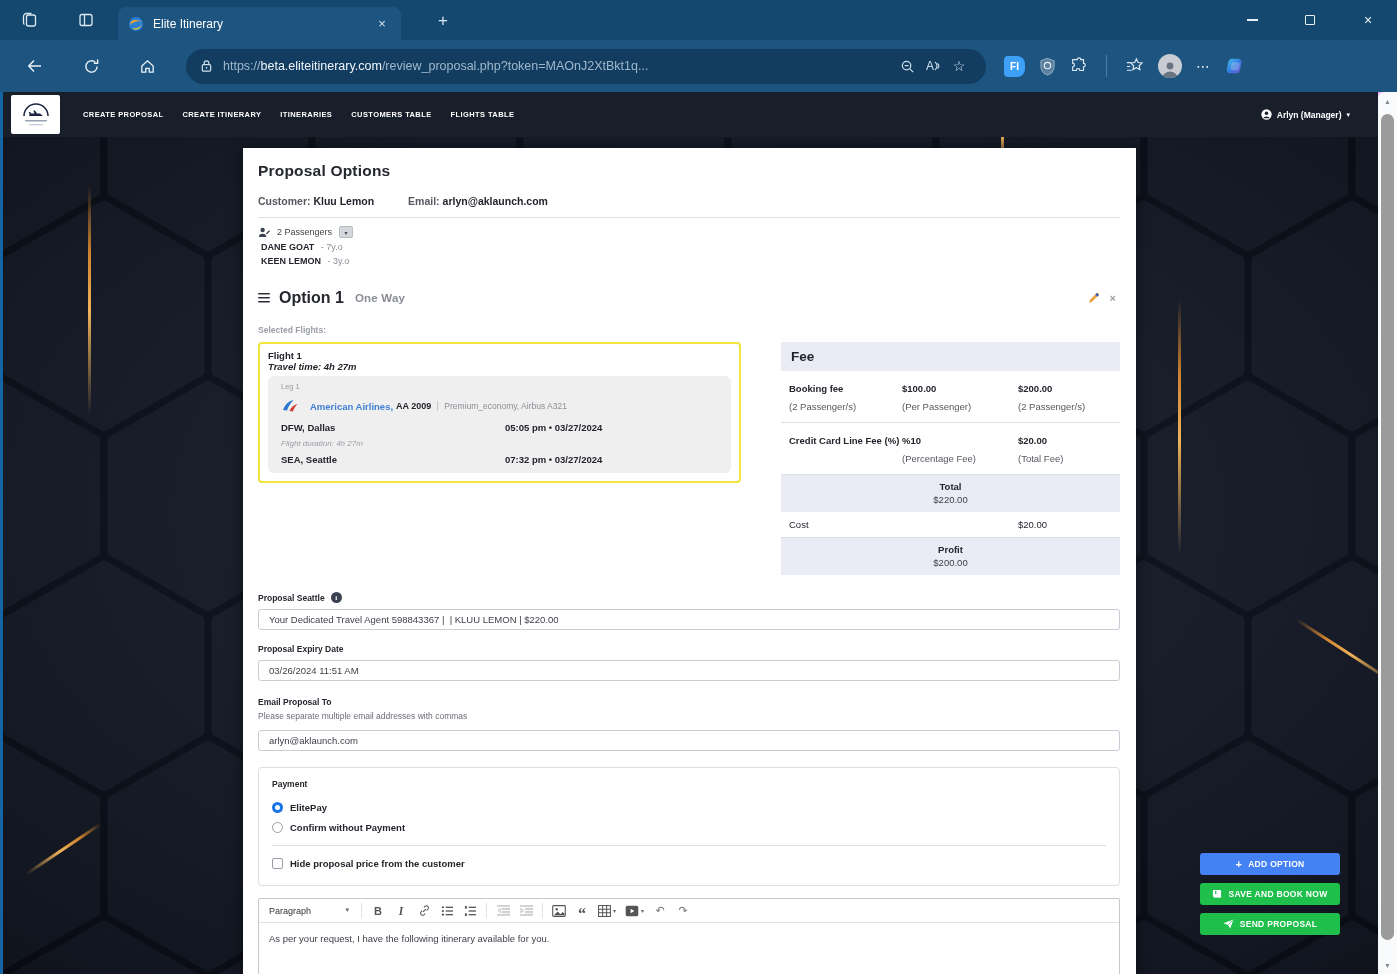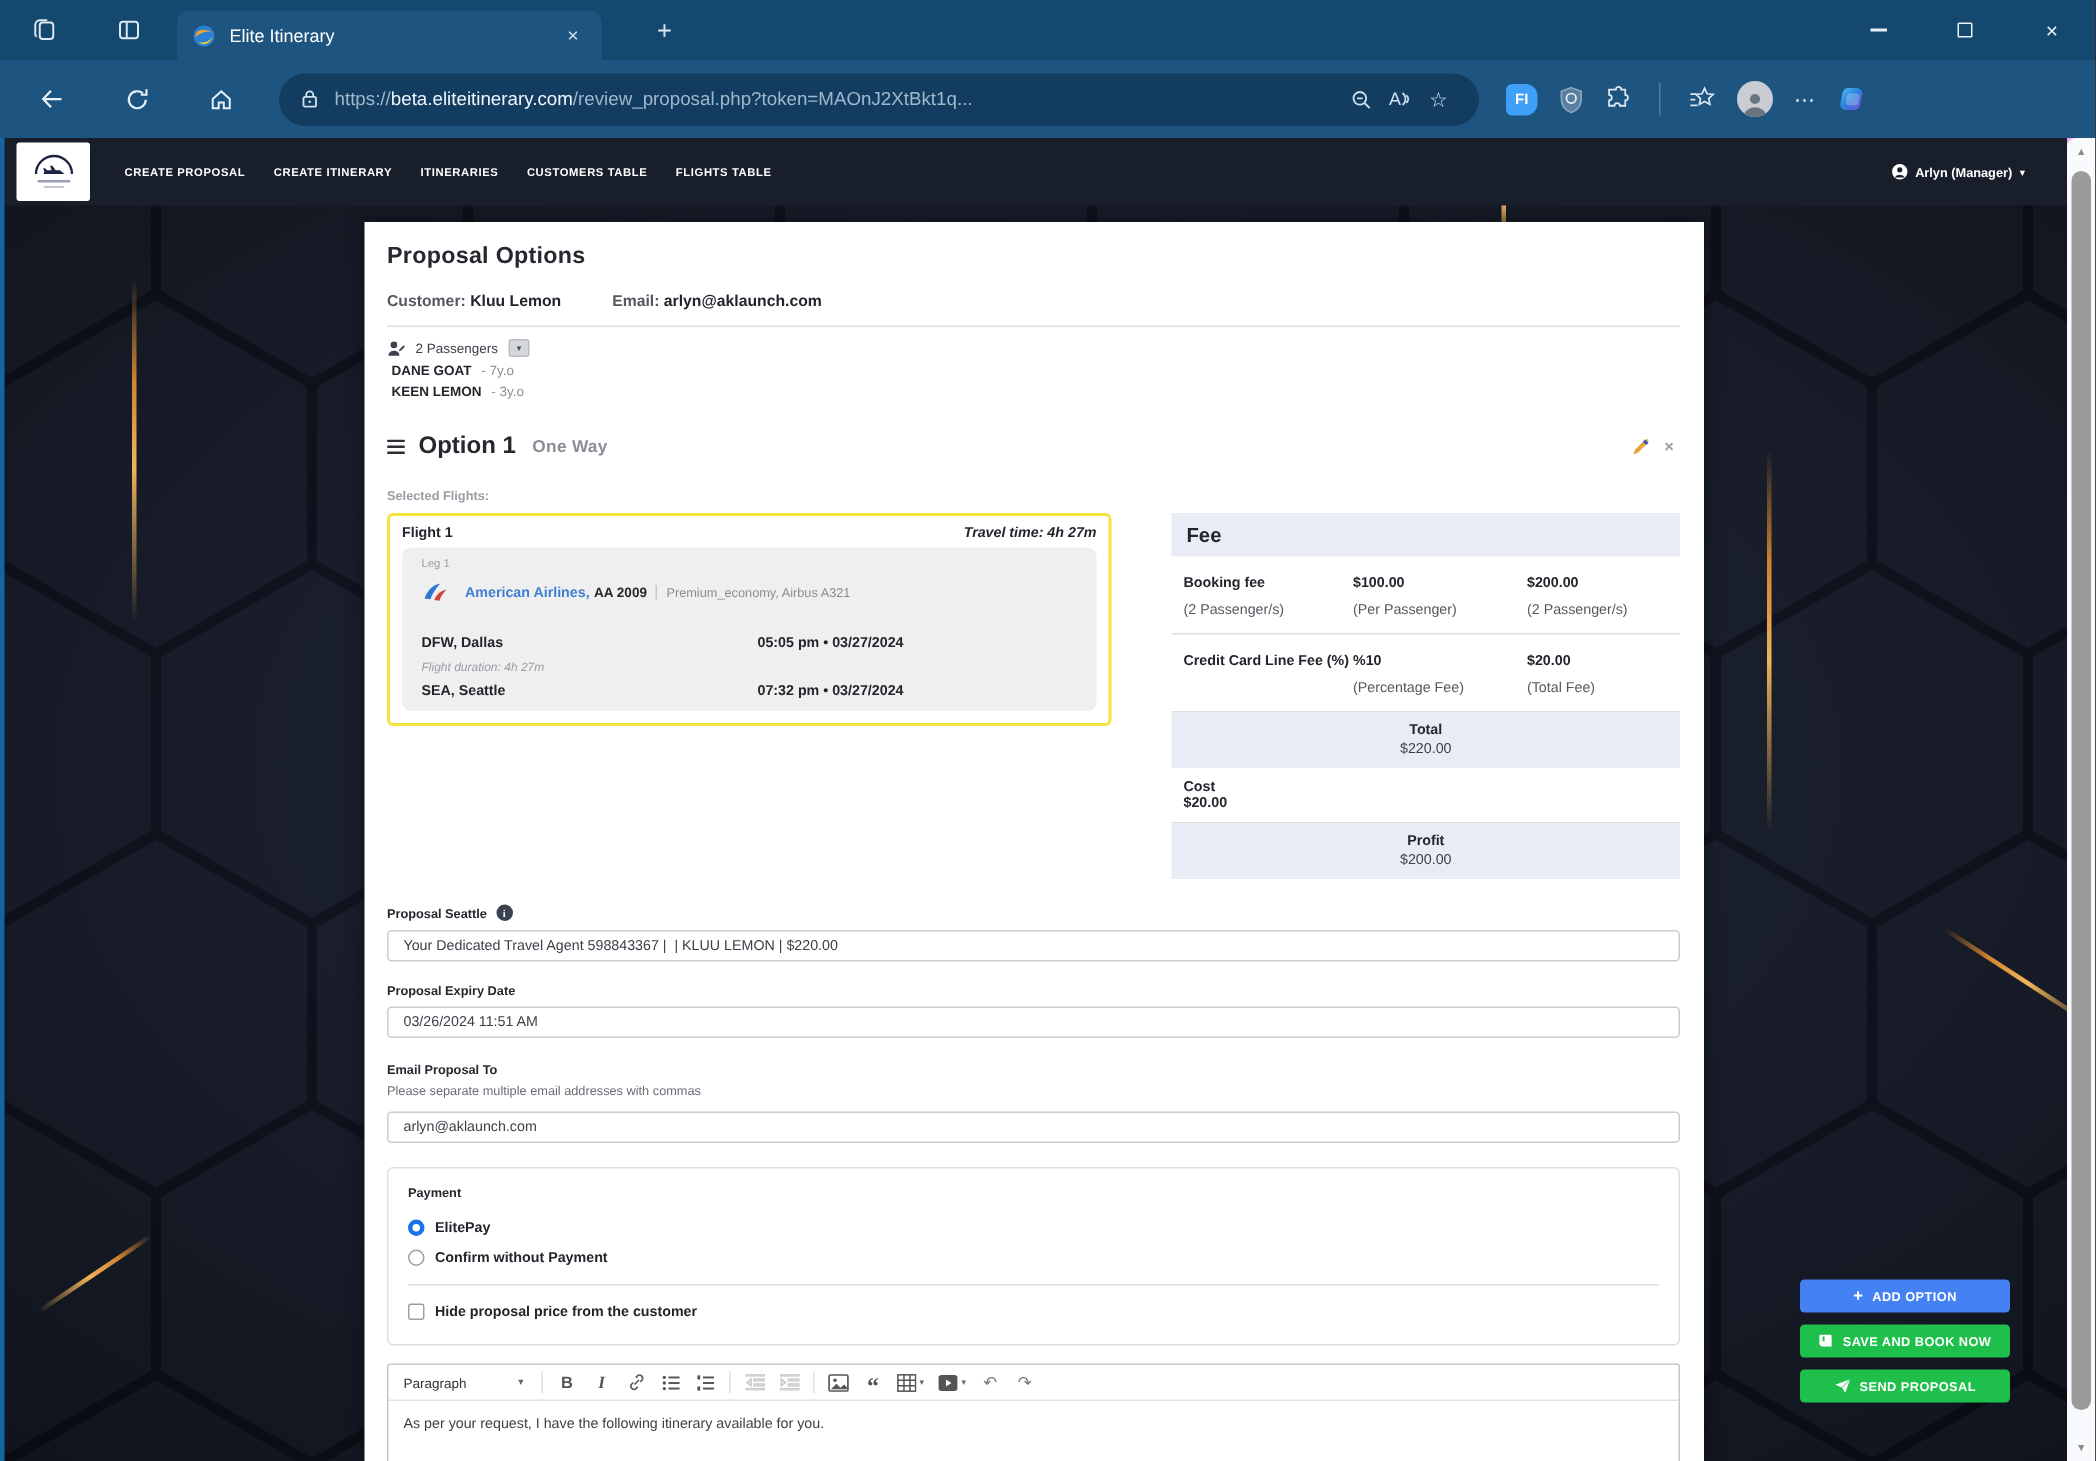--- a/index.html
+++ b/index.html
@@ -81,43 +81,43 @@
   .opt-title { font-size:16px; font-weight:bold; color:#26282f; margin-left:9px; }
   .opt-type { font-size:11.5px; font-weight:bold; color:#8a8d95; margin-left:11px; letter-spacing:.2px; }
   .opt-icons { margin-left:auto; display:flex; gap:10px; align-items:center; margin-right:4px; }
   .opt-close { color:#9a9da5; font-weight:bold; font-size:11px; }
 
   .sel-flights { margin-top:18px; font-size:8.5px; font-weight:bold; color:#9a9da5; }
 
   .cols { display:flex; margin-top:7px; align-items:flex-start; justify-content:space-between; }
 
   .flight-card { width:483px; border:2px solid #f2e43c; border-radius:4px; padding:4px 8px 8px; background:#fff; }
-  .fc-head { display:flex; justify-content:space-between; font-size:9.5px; font-weight:bold; color:#23252c; padding:2px 0 4px; }
+  .fc-head { display:flex; justify-content:space-between; font-size:9.5px; font-weight:bold; color:#23252c; padding:2px 0 4px;flex-direction:column; }
   .fc-time { font-style:italic; }
   .leg { background:#efefef; border-radius:6px; padding:6px 10px 8px 13px; }
   .leg-lbl { font-size:7.5px; color:#9a9da5; }
-  .air-row { display:flex; align-items:center; margin:6px 0 19px; }
+  .air-row { display:flex; align-items:center; margin:6px 0 7px; }
   .air-name { font-size:9.5px; font-weight:bold; color:#3f7fd4; margin-left:10px; }
   .air-no { font-size:9px; font-weight:bold; color:#23252c; margin-left:3px; }
   .air-sep { width:1px; height:10px; background:#c5c8cd; margin:0 6px; }
   .air-cabin { font-size:8.5px; color:#8a8d95; }
   .leg-row { display:flex; font-size:9.5px; font-weight:bold; color:#23252c; margin-top:2px; }
   .leg-row .cell-l { width:224px; }
   .leg-dur { font-size:8px; font-style:italic; color:#9a9da5; margin:6px 0; }
 
   .fee { width:339px; }
   .fee-head { background:#e9ecf4; padding:7px 10px; font-size:13.5px; font-weight:bold; color:#23252c; }
   .fee-row { display:flex; padding:7px 8px 8px; border-bottom:1px solid #dcdee3; }
   .fee-row .c1 { width:113px; } .fee-row .c2 { width:116px; } .fee-row .c3 { flex:1; }
   .fee-row .b { font-size:9.5px; font-weight:bold; color:#23252c; line-height:12px; }
   .fee-row .s { font-size:9.5px; color:#55585f; line-height:12px; }
   .fee-band { background:#e9ecf4; text-align:center; padding:6px 0 7px; }
   .fee-band .b { font-size:9.5px; font-weight:bold; color:#23252c; }
   .fee-band .s { font-size:9.5px; color:#3c3f47; margin-top:2px; }
-  .fee-cost { display:flex; padding:7px 8px; border-bottom:1px solid #dcdee3; font-size:9.5px; font-weight:bold; color:#23252c;flex-direction:column; }
+  .fee-cost { display:flex; padding:7px 8px; border-bottom:1px solid #dcdee3; font-size:9.5px; font-weight:normal; color:#23252c; }
   .fee-cost .c1 { width:229px; }
 
   .fld-label { margin-top:14px; font-size:8.5px; font-weight:bold; color:#26282f; display:flex; align-items:center; gap:6px; }
   .info-dot { width:11px; height:11px; border-radius:50%; background:#3a4150; color:#fff; font-size:7px; font-weight:bold;
               display:flex; align-items:center; justify-content:center; font-family:"Liberation Serif",serif; }
   .txt-input { margin-top:6px; width:862px; height:21px; border:1px solid #c9ccd4; border-radius:3px;
                font-size:9.5px; color:#3c3f47; padding:0 10px; font-family:inherit; background:#fff; display:block; }
   .help { font-size:8.5px; color:#6a6d76; margin-top:4px; }
 
   .pay-box { margin-top:16px; width:862px; border:1px solid #dcdee3; border-radius:4px; padding:11px 13px 16px; }

